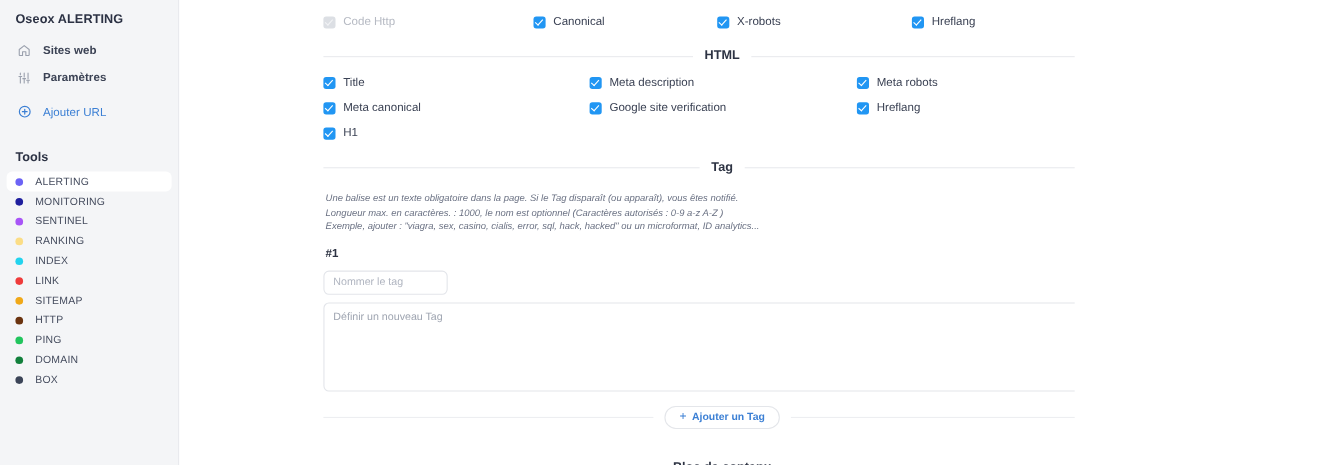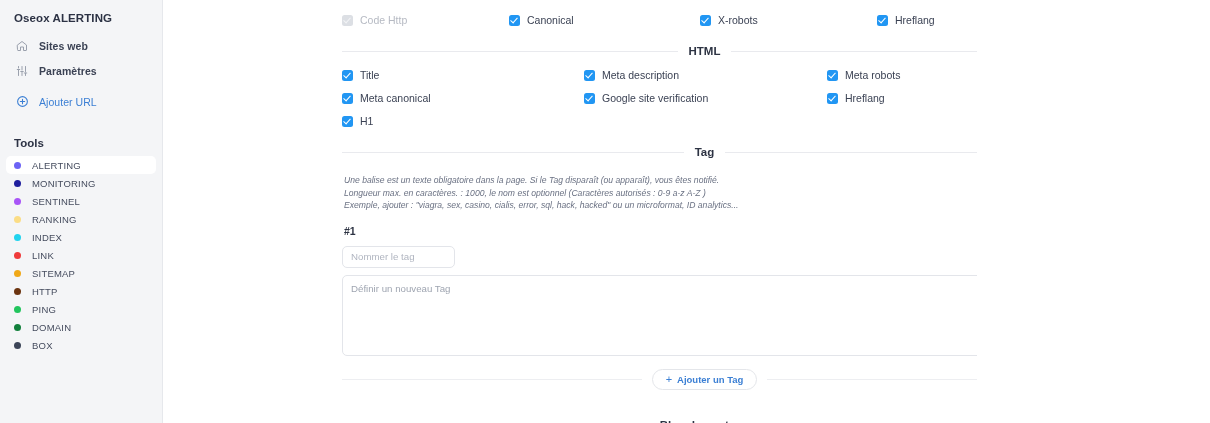--- a/index.html
+++ b/index.html
@@ -4,21 +4,21 @@
 <style>
   * { box-sizing: border-box; }
   html, body {
     margin: 0; padding: 0;
     width: 1210px; height: 423px;
     overflow: hidden;
     background: #ffffff;
     font-family: "Liberation Sans", sans-serif;
     -webkit-font-smoothing: antialiased;
   }
-  #app { position: relative; width: 977px; height: 423px; display: flex; gap: 48px; }
+  #app { position: relative; width: 977px; height: 423px; display: flex; }
 
   
   .sidebar {
     width: 163px;
     height: 423px;
     background: #f4f5f7;
     border-right: 1px solid #e6e8ec;
     flex: 0 0 163px;
     padding-top: 12px;
     position: relative;
@@ -319,21 +319,21 @@
 
         <span class="lbl">Entête HTTP</span>
 
       </div>
 
       <div class="cbrow" style="margin-top:12px;">
         <label class="cbitem" style="left:0px;">
           <span class="cbx disabled"></span>
           <span class="cblabel muted">Code Http</span>
         </label>
-        <label class="cbitem" style="left:167px;align-items:flex-end;">
+        <label class="cbitem" style="left:191px;align-items:flex-end;">
           <span class="cbx"></span>
           <span class="cblabel">Canonical</span>
         </label>
         <label class="cbitem" style="left:358px;">
           <span class="cbx"></span>
           <span class="cblabel">X-robots</span>
         </label>
         <label class="cbitem" style="left:535px;">
           <span class="cbx"></span>
           <span class="cblabel">Hreflang</span>

